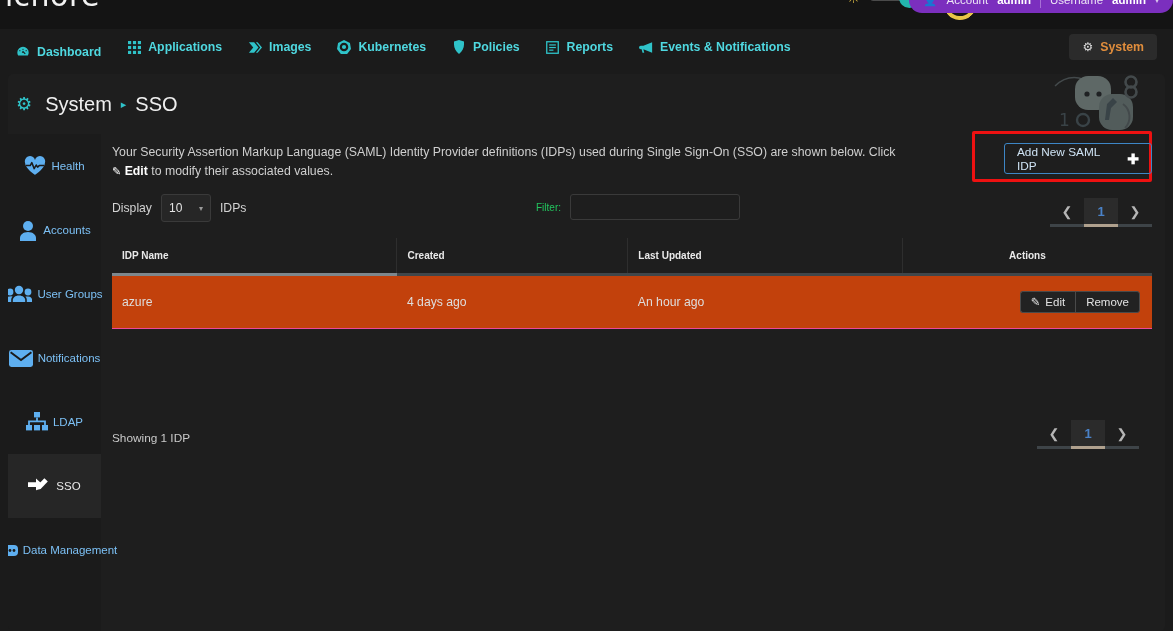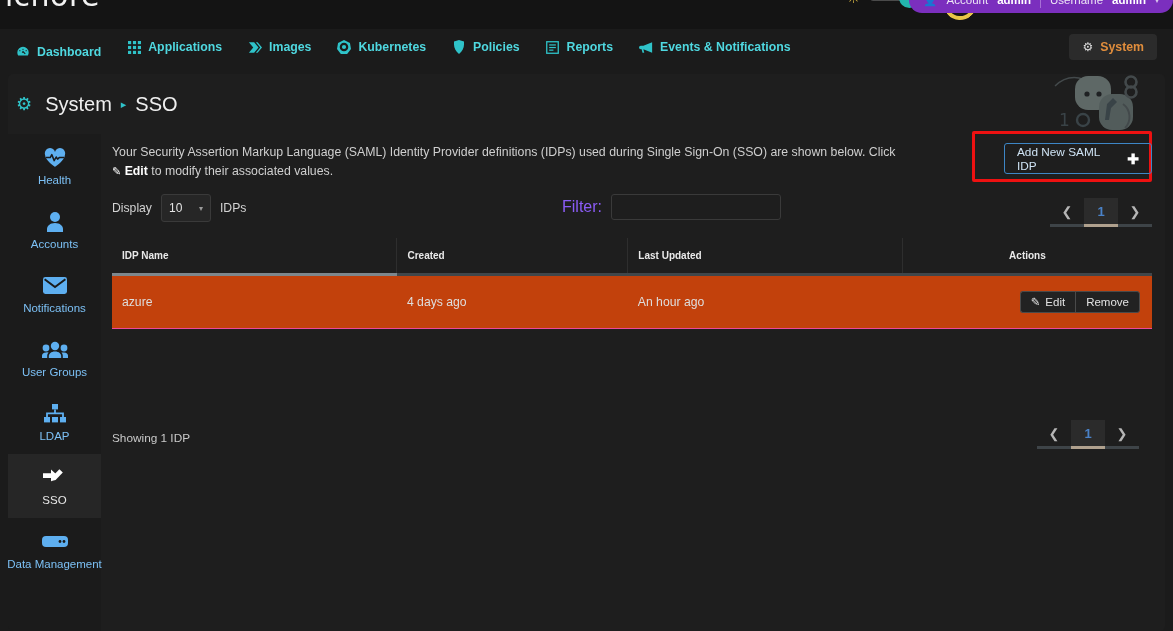--- a/index.html
+++ b/index.html
@@ -86,21 +86,21 @@
     position: absolute; right: 0; top: -6px; width: 120px; height: 72px;
     opacity: .85; pointer-events: none;
   }
 
   
   #sidebar {
     position: absolute; left: 0; top: 60px; width: 93px; bottom: 0;
     background: #1b1b1b;
   }
   .side-item {
-    height: 64px; display: flex; flex-direction: column;
+    height: 64px; display: flex; flex-direction: row;
     align-items: center; justify-content: center; gap: 5px;
     cursor: pointer; position: relative;
   }
   .side-item .sicon { color: #5eaff0; display: flex; align-items: center; justify-content: center; height: 22px; }
   .side-item .slabel { color: #7cc0f5; font-size: 11.5px; white-space: nowrap; }
   .side-item.active { background: #262626; }
   .side-item.active .sicon { color: #ffffff; }
   .side-item.active .slabel { color: #e8e8e8; }
 
   
@@ -134,21 +134,21 @@
   #page-size-select {
     width: 50px; height: 28px; background: #262626;
     border: 1px solid #3a3a3a; border-radius: 3px;
     display: flex; align-items: center; justify-content: space-between;
     padding: 5px 7px; cursor: pointer;
   }
   #page-size-select .val { color: #e4e4e4; font-size: 12px; }
   #page-size-select .caret { color: #9a9a9a; font-size: 8px; }
 
   #filter-group { position: absolute; left: 424px; top: 0; display: flex; align-items: center; gap: 9px; }
-  #filter-group .txt { color: #8b5cf6; font-size: 16px; margin-left: 26px; }
+  #filter-group .txt { color: #22c55e; font-size: 10px; }
   #filter-input {
     width: 170px; height: 26px; background: #1e1e1e;
     border: 1px solid #3a3a3a; border-radius: 3px;
     color: #e4e4e4; font-size: 12px; padding: 0 7px;
     font-family: "Liberation Sans", sans-serif; outline: none;
   }
 
   .pager { display: flex; align-items: flex-end; }
   .pager .pg {
     min-width: 34px; height: 29px;
@@ -349,39 +349,39 @@
         <svg width="20" height="21" viewBox="0 0 20 21">
             <circle cx="10" cy="6" r="5" fill="currentColor"></circle>
             <path fill="currentColor" d="M10 12c-5 0-8 3-8 6v3h16v-3c0-3-3-6-8-6z"></path>
           </svg>
       </span>
       <span class="slabel">Accounts</span>
     </div>
 
     <div class="side-item">
       <span class="sicon">
-        <svg width="24" height="17" viewBox="0 0 24 17">
-            <rect x="0" y="0" width="24" height="17" rx="2.4" fill="currentColor"></rect>
-            <path d="M1.6 2.2 12 10 22.4 2.2" stroke="#1b1b1b" stroke-width="2" fill="none"></path>
-          </svg>
-      </span>
-      <span class="slabel">Notifications</span>
-    </div>
-
-    <div class="side-item">
-      <span class="sicon">
         <svg width="26" height="18" viewBox="0 0 26 18">
             <circle cx="13" cy="5" r="4.2" fill="currentColor"></circle>
             <circle cx="4" cy="7" r="3.4" fill="currentColor"></circle>
             <circle cx="22" cy="7" r="3.4" fill="currentColor"></circle>
             <path fill="currentColor" d="M13 10.5c-4 0-6.2 2.3-6.2 4.6V17h12.4v-1.9c0-2.3-2.2-4.6-6.2-4.6z"></path>
             <path fill="currentColor" d="M4 11.4C1.4 11.4 0 13 0 14.6V17h5.2v-2c0-1.3.5-2.6 1.4-3.4A6 6 0 0 0 4 11.4zM22 11.4c-1 0-1.9.1-2.6.2.9.8 1.4 2.1 1.4 3.4v2H26v-2.4c0-1.6-1.4-3.2-4-3.2z"></path>
           </svg>
       </span>
       <span class="slabel">User Groups</span>
+    </div>
+
+    <div class="side-item">
+      <span class="sicon">
+        <svg width="24" height="17" viewBox="0 0 24 17">
+            <rect x="0" y="0" width="24" height="17" rx="2.4" fill="currentColor"></rect>
+            <path d="M1.6 2.2 12 10 22.4 2.2" stroke="#1b1b1b" stroke-width="2" fill="none"></path>
+          </svg>
+      </span>
+      <span class="slabel">Notifications</span>
     </div>
 
     <div class="side-item">
       <span class="sicon">
         <svg width="22" height="20" viewBox="0 0 22 20">
             <rect x="8" y="0" width="6" height="5.4" fill="currentColor"></rect>
             <rect x="0" y="13" width="6" height="5.4" fill="currentColor"></rect>
             <rect x="8" y="13" width="6" height="5.4" fill="currentColor"></rect>
             <rect x="16" y="13" width="6" height="5.4" fill="currentColor"></rect>
             <path d="M11 5.4v4M3 13V9.4h16V13" stroke="currentColor" stroke-width="1.8" fill="none"></path>

